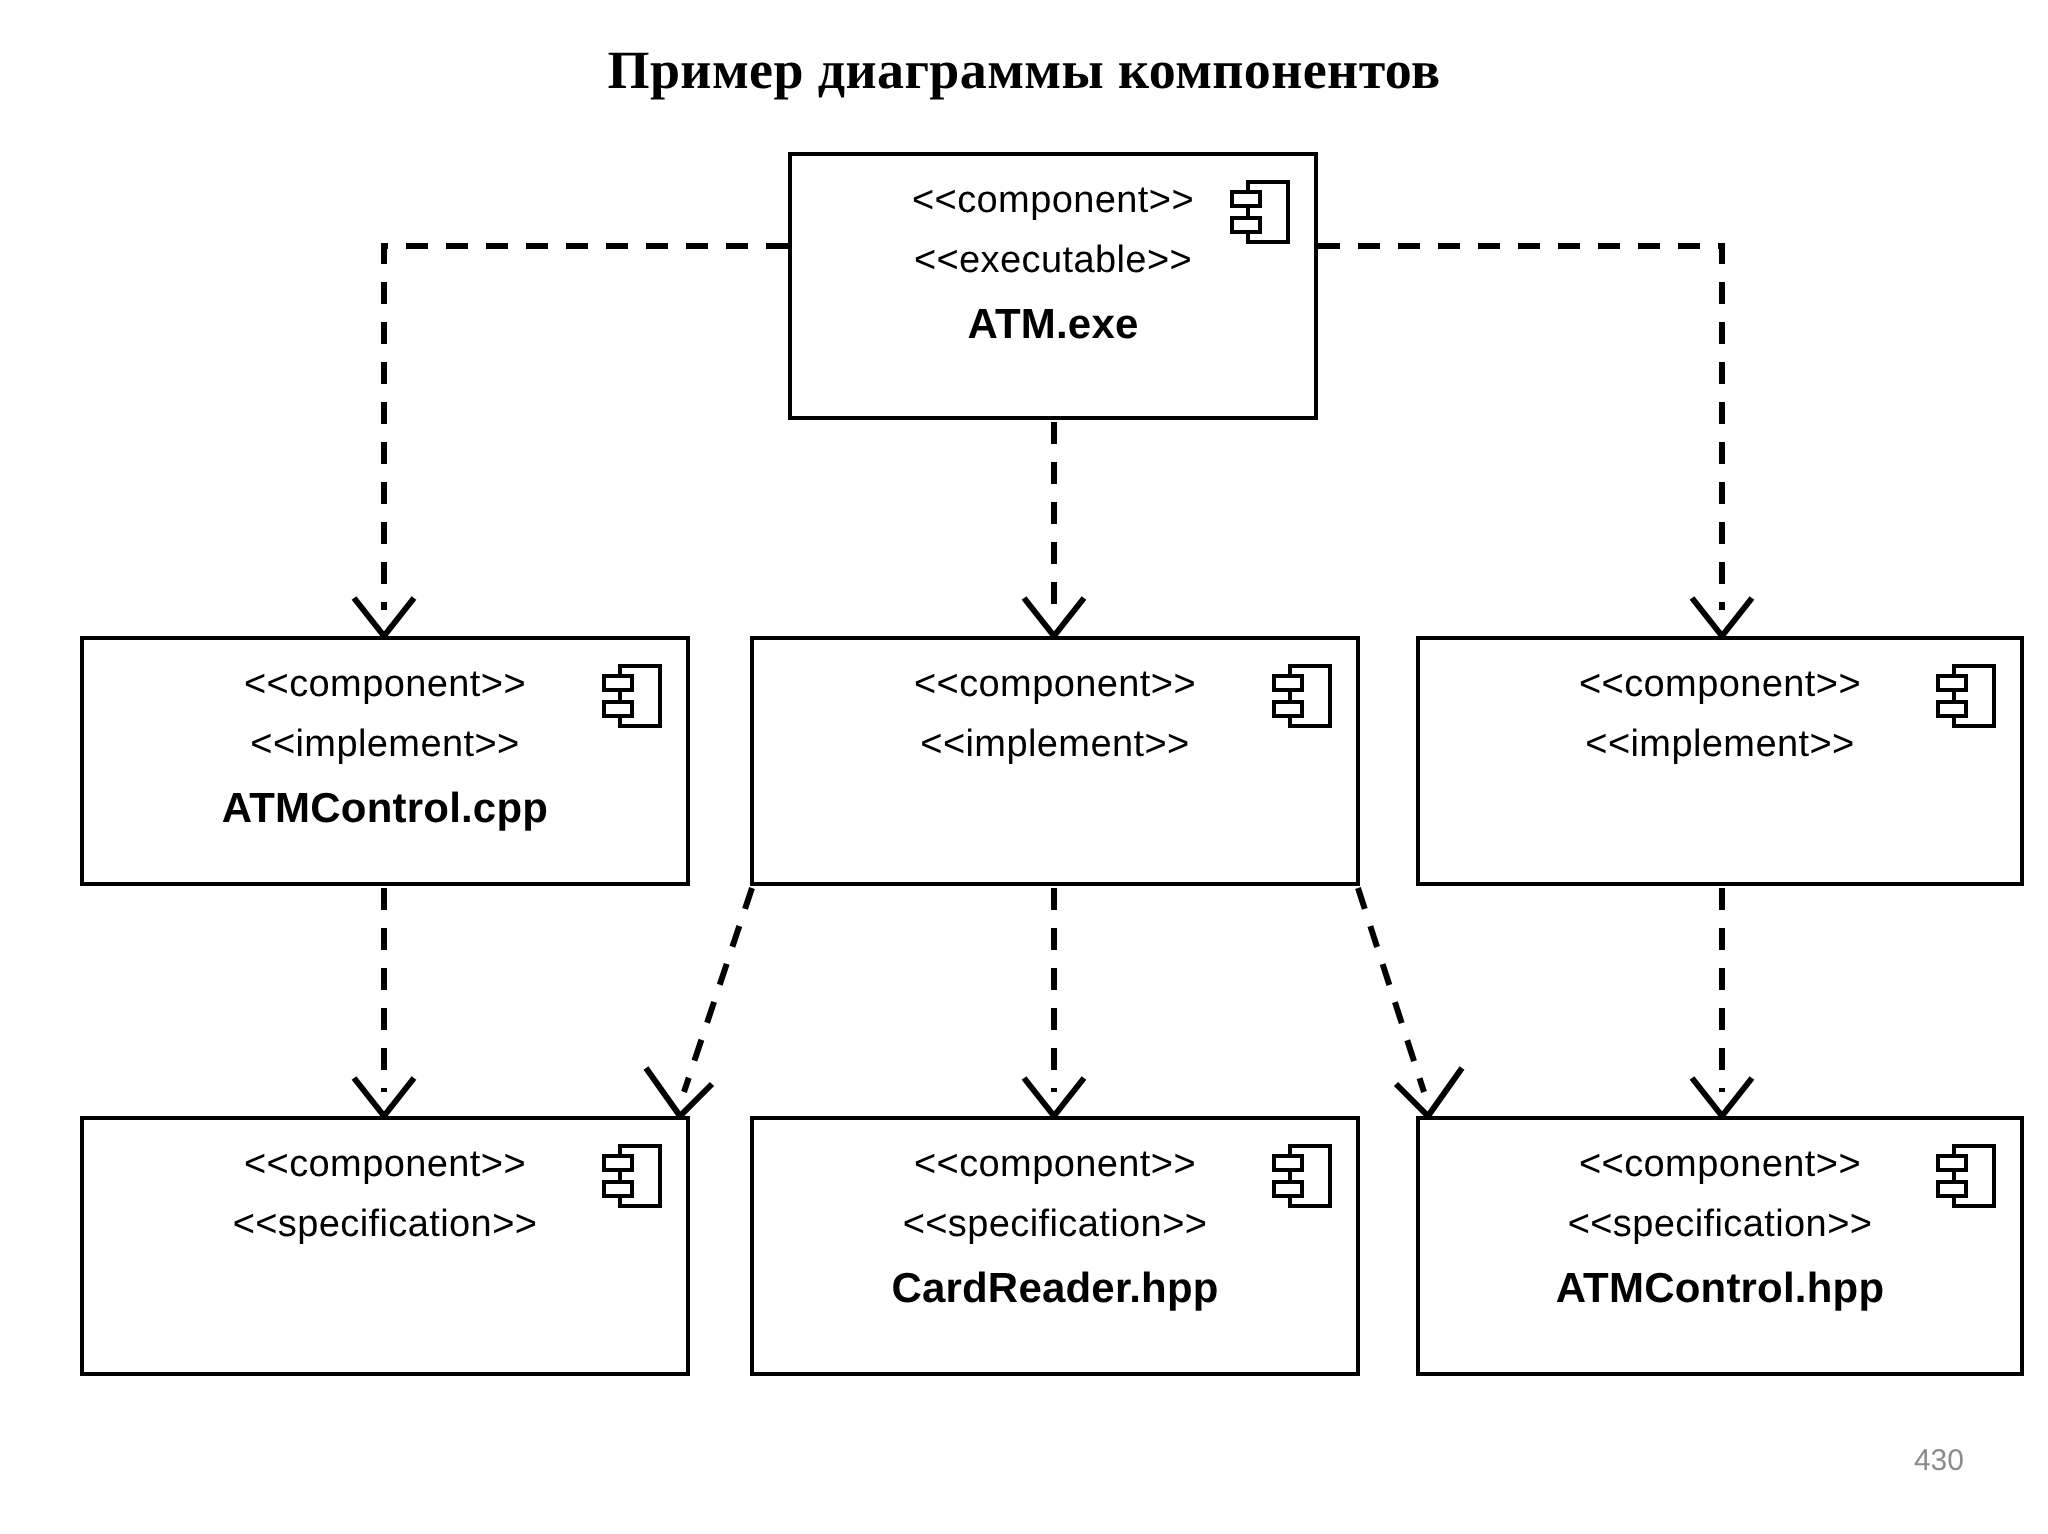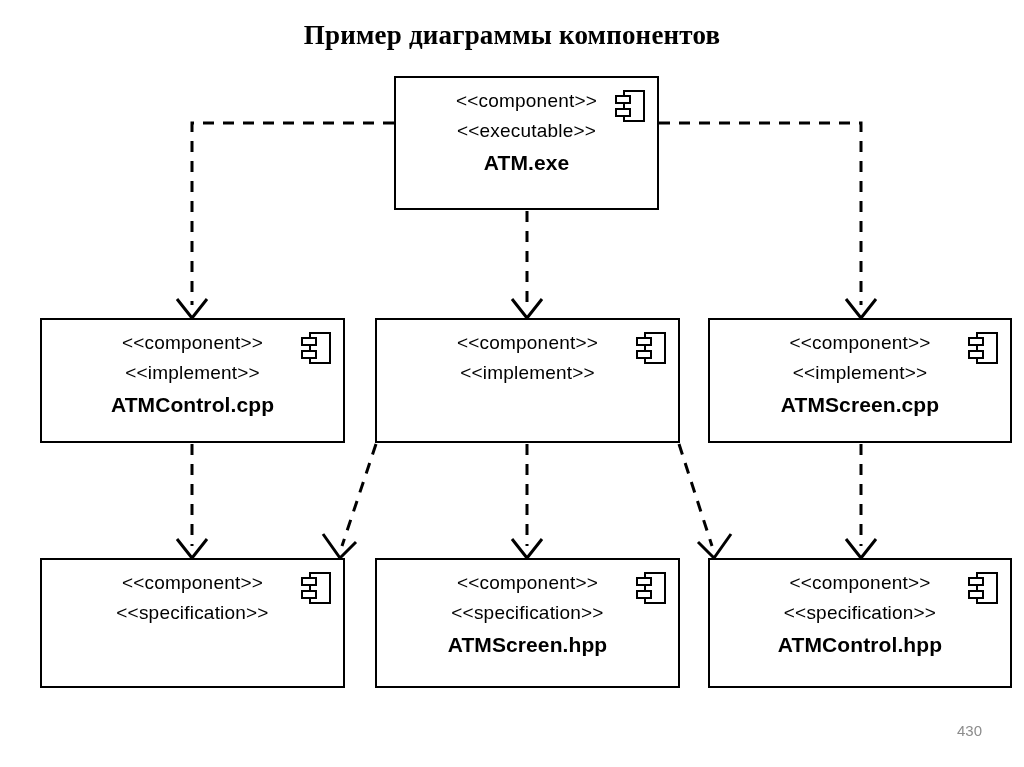--- a/index.html
+++ b/index.html
@@ -183,42 +183,41 @@
     <div class="component-icon">
       <div class="ci-body"></div>
       <div class="ci-tab ci-tab-top"></div>
       <div class="ci-tab ci-tab-bottom"></div>
     </div>
   </div>
 
   <div class="component-box" style="left:708px; top:318px; width:304px; height:125px;">
     <div class="comp-text stereotype line-1">&lt;&lt;component&gt;&gt;</div>
     <div class="comp-text stereotype line-2">&lt;&lt;implement&gt;&gt;</div>
-    <div class="comp-text comp-name line-3">ATMScreen.cpp</div>
     <div class="component-icon">
       <div class="ci-body"></div>
       <div class="ci-tab ci-tab-top"></div>
       <div class="ci-tab ci-tab-bottom"></div>
     </div>
   </div>
 
   <div class="component-box" style="left:40px; top:558px; width:305px; height:130px;">
     <div class="comp-text stereotype line-1">&lt;&lt;component&gt;&gt;</div>
     <div class="comp-text stereotype line-2">&lt;&lt;specification&gt;&gt;</div>
     <div class="component-icon">
       <div class="ci-body"></div>
       <div class="ci-tab ci-tab-top"></div>
       <div class="ci-tab ci-tab-bottom"></div>
     </div>
   </div>
 
   <div class="component-box" style="left:375px; top:558px; width:305px; height:130px;">
     <div class="comp-text stereotype line-1">&lt;&lt;component&gt;&gt;</div>
     <div class="comp-text stereotype line-2">&lt;&lt;specification&gt;&gt;</div>
-    <div class="comp-text comp-name line-3">ATMScreen.hpp</div>
+    <div class="comp-text comp-name line-3">CardReader.hpp</div>
     <div class="component-icon">
       <div class="ci-body"></div>
       <div class="ci-tab ci-tab-top"></div>
       <div class="ci-tab ci-tab-bottom"></div>
     </div>
   </div>
 
   <div class="component-box" style="left:708px; top:558px; width:304px; height:130px;">
     <div class="comp-text stereotype line-1">&lt;&lt;component&gt;&gt;</div>
     <div class="comp-text stereotype line-2">&lt;&lt;specification&gt;&gt;</div>

